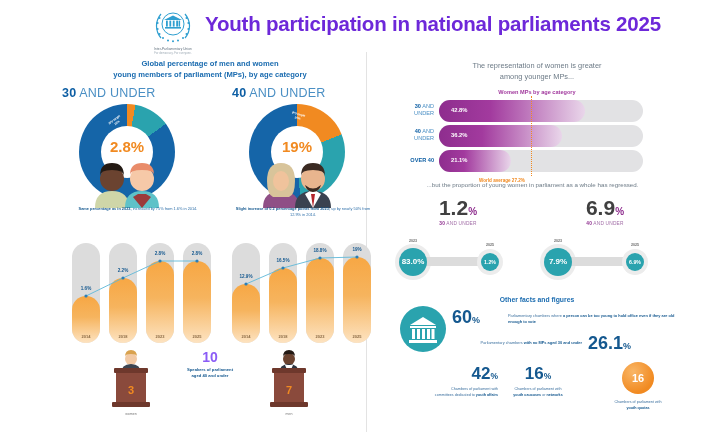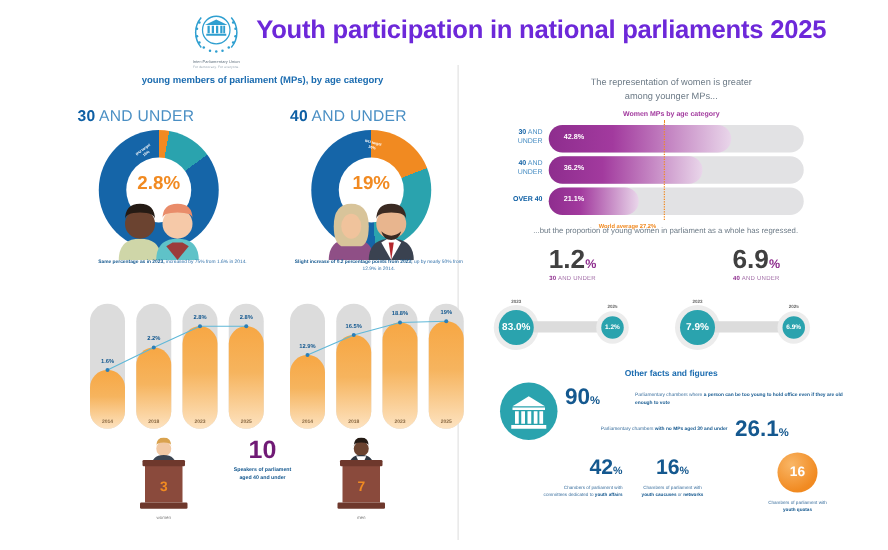--- a/index.html
+++ b/index.html
@@ -57,21 +57,21 @@
   .yr{position:absolute;bottom:4px;width:28px;text-align:center;font-size:4px;font-weight:bold;color:#8a6a45;}
   .vlab{position:absolute;width:34px;text-align:center;font-size:4.6px;font-weight:bold;color:#14588f;}
   .lineSvg{position:absolute;left:0;top:0;}
 
   
   .podium-wrap{position:absolute;left:110px;top:348px;width:200px;height:86px;}
   .pod{position:absolute;width:42px;}
   .pod-num{position:absolute;width:42px;text-align:center;font-size:11px;font-weight:bold;color:#f18a21;}
   .pod-cap{position:absolute;width:60px;text-align:center;font-size:3.6px;color:#7a7a7a;}
   .ten{position:absolute;left:60px;top:2px;width:80px;text-align:center;}
-  .ten-n{font-size:20px;font-weight:bold;color:#701a75;line-height:1;}
+  .ten-n{font-size:14px;font-weight:bold;color:#8b5cf6;line-height:1;}
   .ten-t{font-size:4.2px;font-weight:bold;color:#14588f;line-height:1.5;margin-top:3px;}
 
   
   .vdiv{position:absolute;left:366px;top:52px;width:1px;height:380px;background:#e3e3e3;}
 
   
   .r-head{position:absolute;left:382px;top:60px;width:310px;text-align:center;
     font-size:7.4px;color:#6c7a86;line-height:1.5;}
   .r-sub{position:absolute;left:382px;top:89px;width:310px;text-align:center;
     font-size:5.6px;font-weight:bold;color:#a23a9e;}
@@ -169,20 +169,21 @@
       </div>
       <div class="logo-cap">Inter-Parliamentary Union</div>
       <div class="logo-cap logo-cap2">For democracy. For everyone.</div>
     </div>
     <div class="title">Youth participation in national parliaments 2025</div>
   </div>
 
   <div class="vdiv"></div>
 
   <div class="left-head">
+    <div>Global percentage of men and women</div>
     <div>young members of parliament (MPs), by age category</div>
   </div>
 
   <div class="cat-label cat1">
     <b>30</b><span> AND UNDER</span>
   </div>
   <div class="cat-label cat2">
     <b>40</b><span> AND UNDER</span>
   </div>
 
@@ -417,21 +418,21 @@
       <rect x="12" y="23" width="3" height="10" fill="#ffffff"></rect>
       <rect x="17" y="23" width="3" height="10" fill="#ffffff"></rect>
       <rect x="22" y="23" width="3" height="10" fill="#ffffff"></rect>
       <rect x="27" y="23" width="3" height="10" fill="#ffffff"></rect>
       <rect x="31.5" y="23" width="3" height="10" fill="#ffffff"></rect>
       <rect x="9" y="34" width="28" height="3" fill="#ffffff"></rect>
     </svg>
   </div>
 
   <div class="f70">
-    <span class="n">90</span><span class="p">%</span>
+    <span class="n">60</span><span class="p">%</span>
     <div class="t">
       <span>Parliamentary chambers where </span><b>a person can be too young to hold office even if they are old enough to vote</b>
     </div>
   </div>
 
   <div class="f37">
     <div class="t">
       <span>Parliamentary chambers </span><b>with no MPs aged 30 and under</b>
     </div>
     <div class="n">

